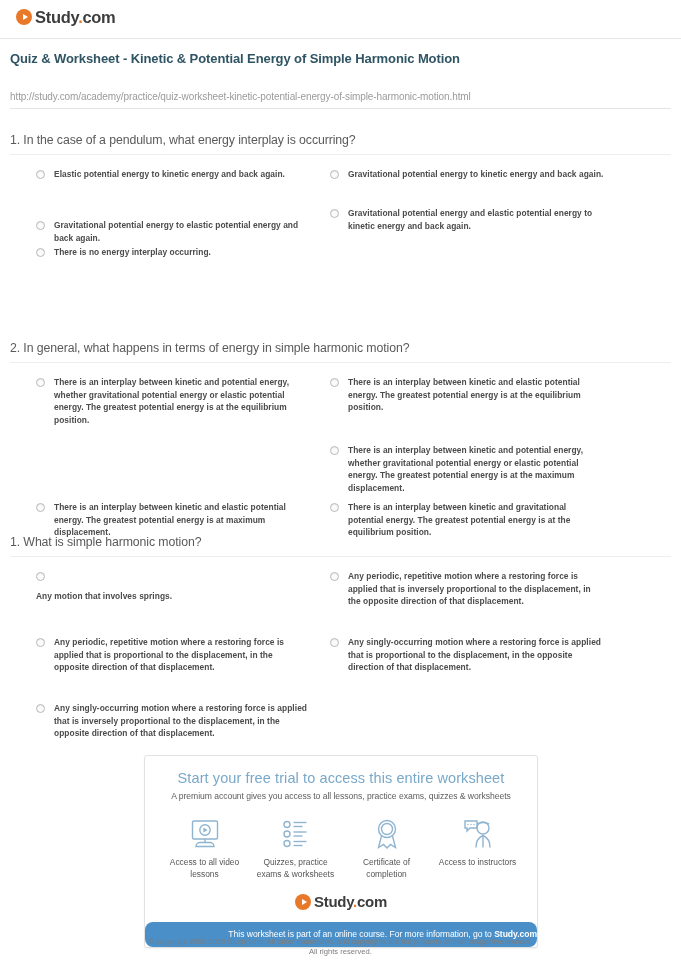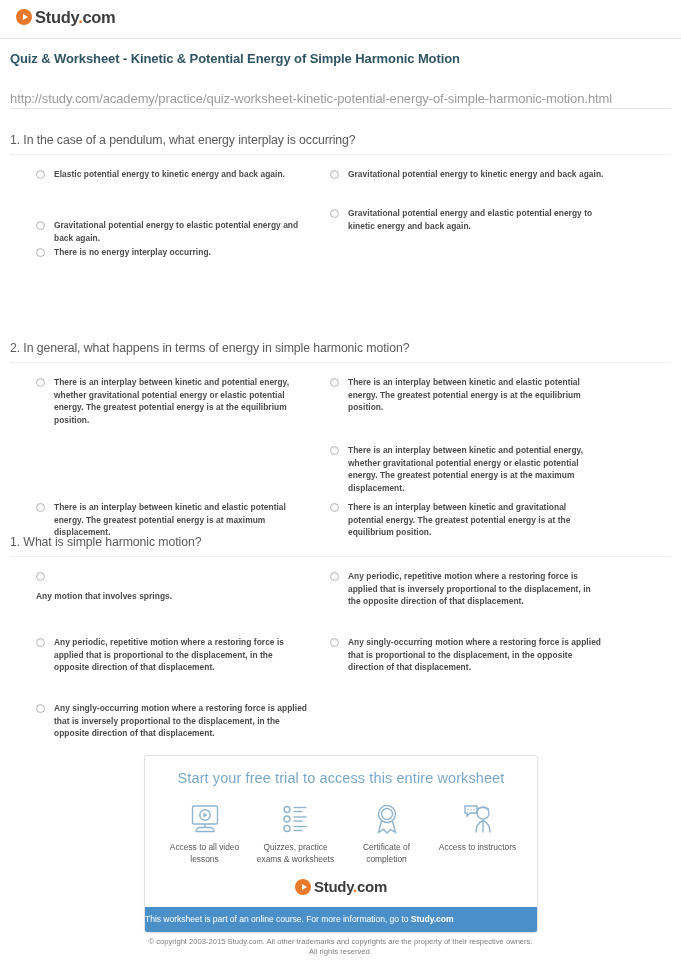--- a/index.html
+++ b/index.html
@@ -72,21 +72,21 @@
     font-size: 13px;
     font-weight: bold;
     line-height: 23px;
     color: #2f5463;
     letter-spacing: -0.1px;
   }
   .doc-url {
     position: absolute;
     left: 10px;
     top: 91px;
-    font-size: 13px;
+    font-size: 10px;
     color: #9b9b9b;
     letter-spacing: -0.1px;
     white-space: nowrap;
   }
   .title-rule {
     position: absolute;
     left: 10px;
     right: 10px;
     top: 108px;
     height: 1px;
@@ -190,24 +190,25 @@
     display: flex;
     align-items: center;
     justify-content: center;
     gap: 3px;
     padding: 14px 0 12px 0;
   }
   .promo-brand .brand-text { font-size: 15px; }
   .promo-bar {
     background: #4a8fc7;
     color: #ffffff;
-    text-align: left;
+    text-align: right;
     font-size: 8.6px;
     padding: 7px 0 8px 0;
     letter-spacing: -0.05px;
+    border-radius: 8px;
   }
   .promo-bar b { font-weight: bold; }
 
   .copyright {
     position: absolute;
     left: 0; right: 0;
     top: 937px;
     text-align: center;
     font-size: 7.6px;
     line-height: 10px;
@@ -307,20 +308,21 @@
       </div>
       <div class="opt" style="left:36px; top:132px; width:272px;">
         <span class="radio"></span>
         <span class="opt-label">Any singly-occurring motion where a restoring force is applied that is inversely proportional to the displacement, in the opposite direction of that displacement.</span>
       </div>
     </div>
   </div>
 
   <div class="promo">
     <div class="promo-head">Start your free trial to access this entire worksheet</div>
+    <div class="promo-sub">A premium account gives you access to all lessons, practice exams, quizzes &amp; worksheets</div>
 
     <div class="promo-features">
 
       <div class="feature">
         <div class="glyph">
           <svg width="34" height="32" viewBox="0 0 34 32" fill="none" stroke="#8fb4d0" stroke-width="1.4">
             <rect x="4.5" y="3" width="25" height="18" rx="1.5"></rect>
             <circle cx="17" cy="12" r="5.2"></circle>
             <path d="M15.4 9.6 L19.6 12 L15.4 14.4 Z" fill="#8fb4d0" stroke="none"></path>
             <path d="M17 21 v3.5"></path>

